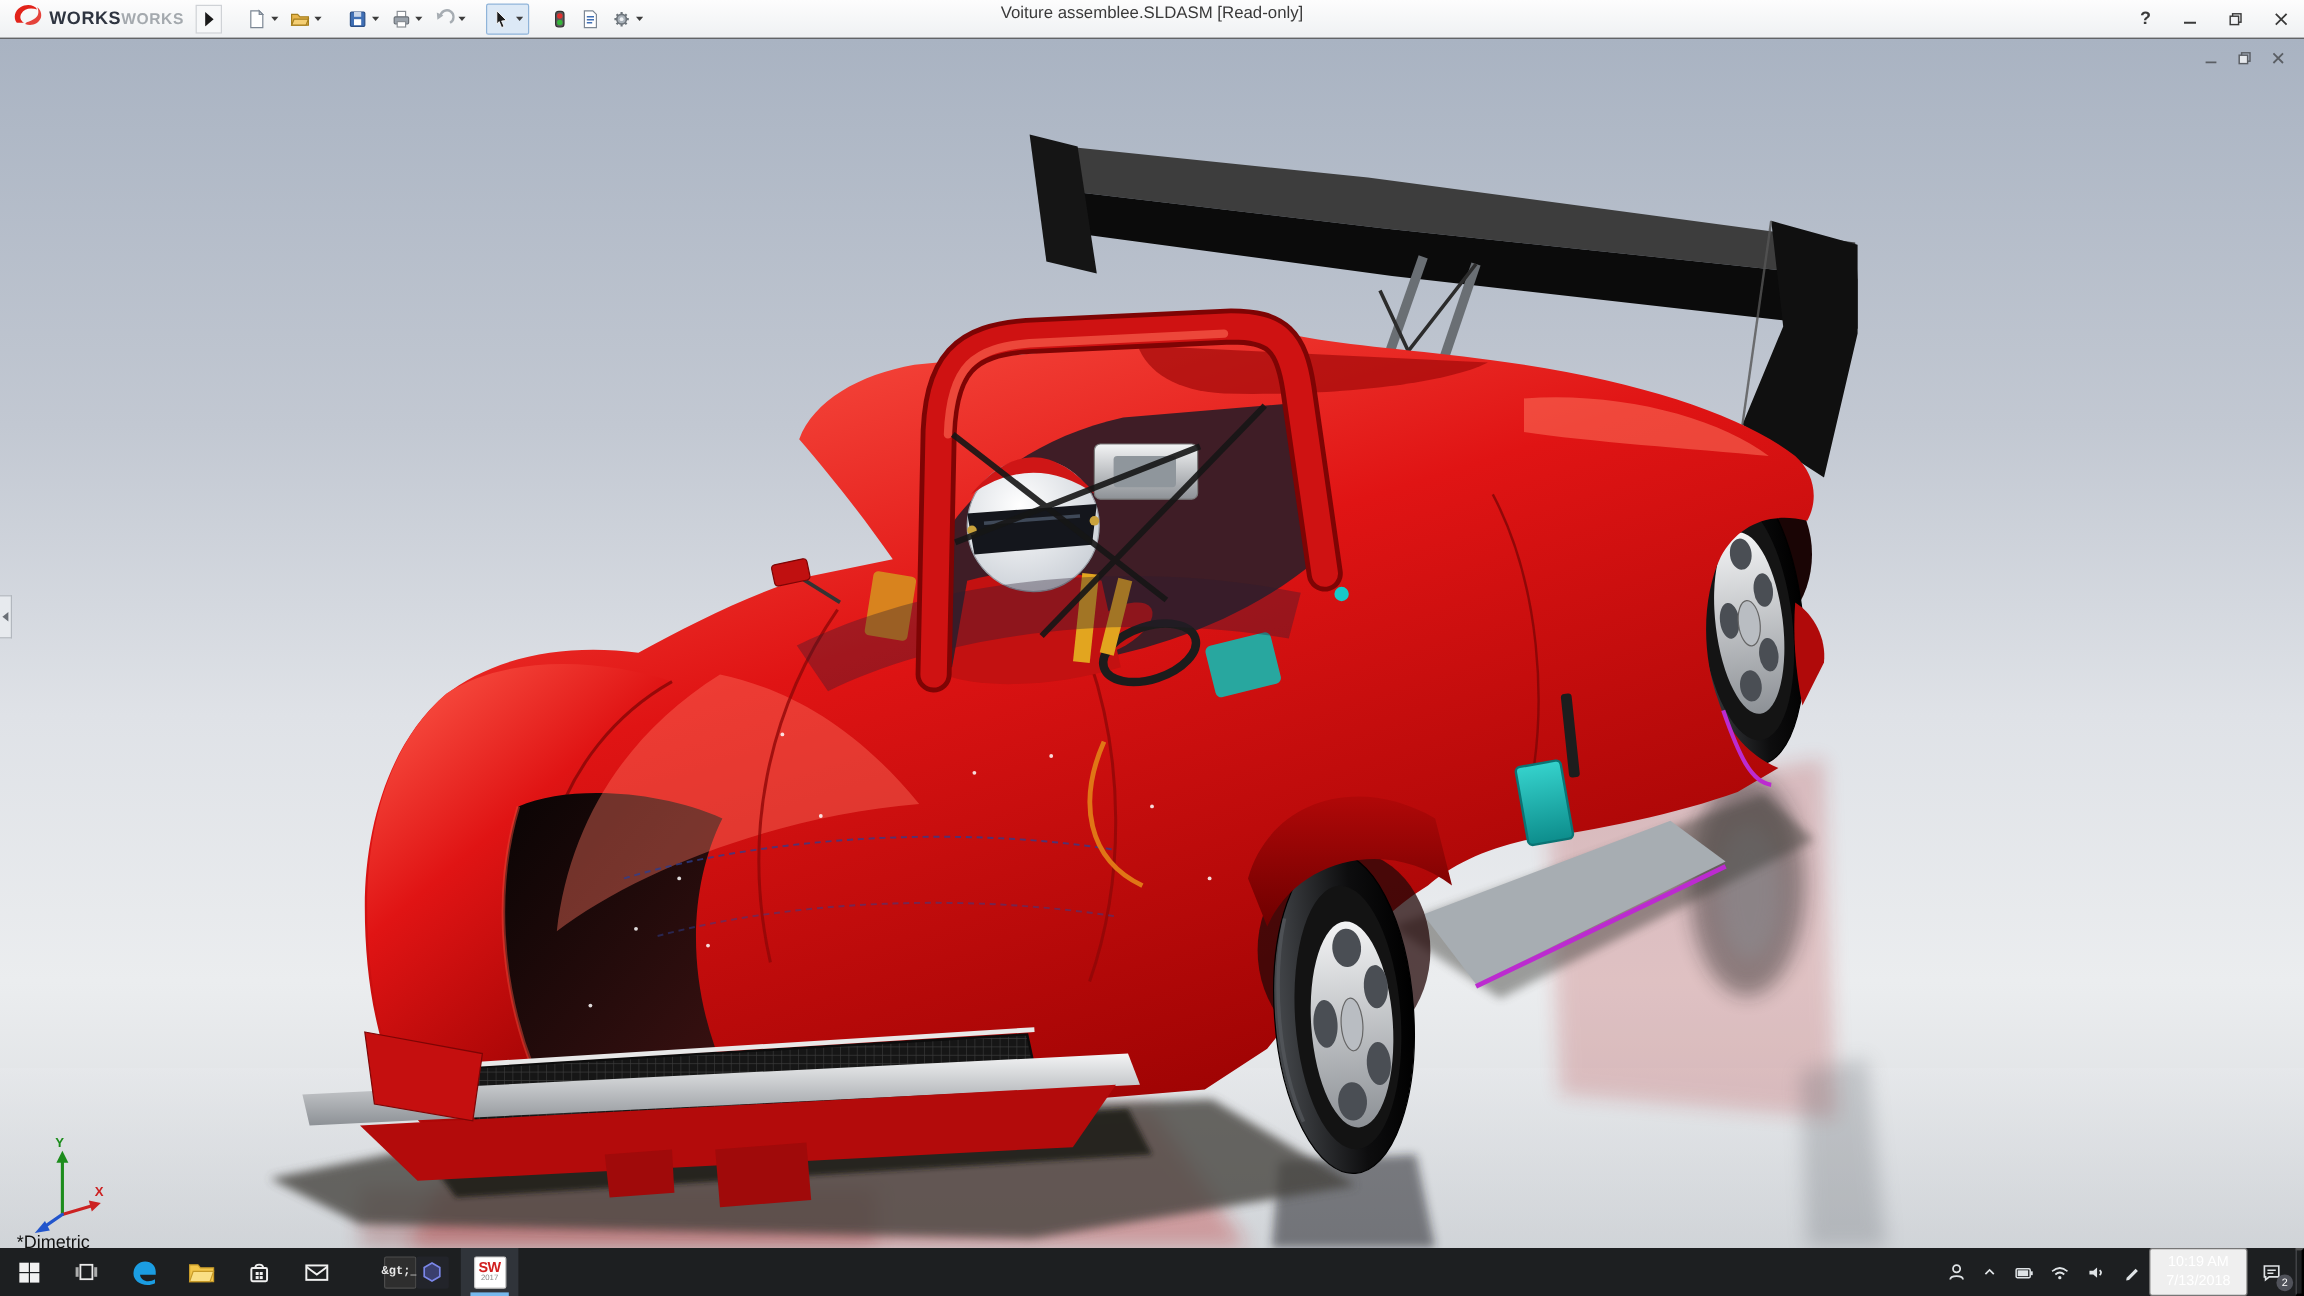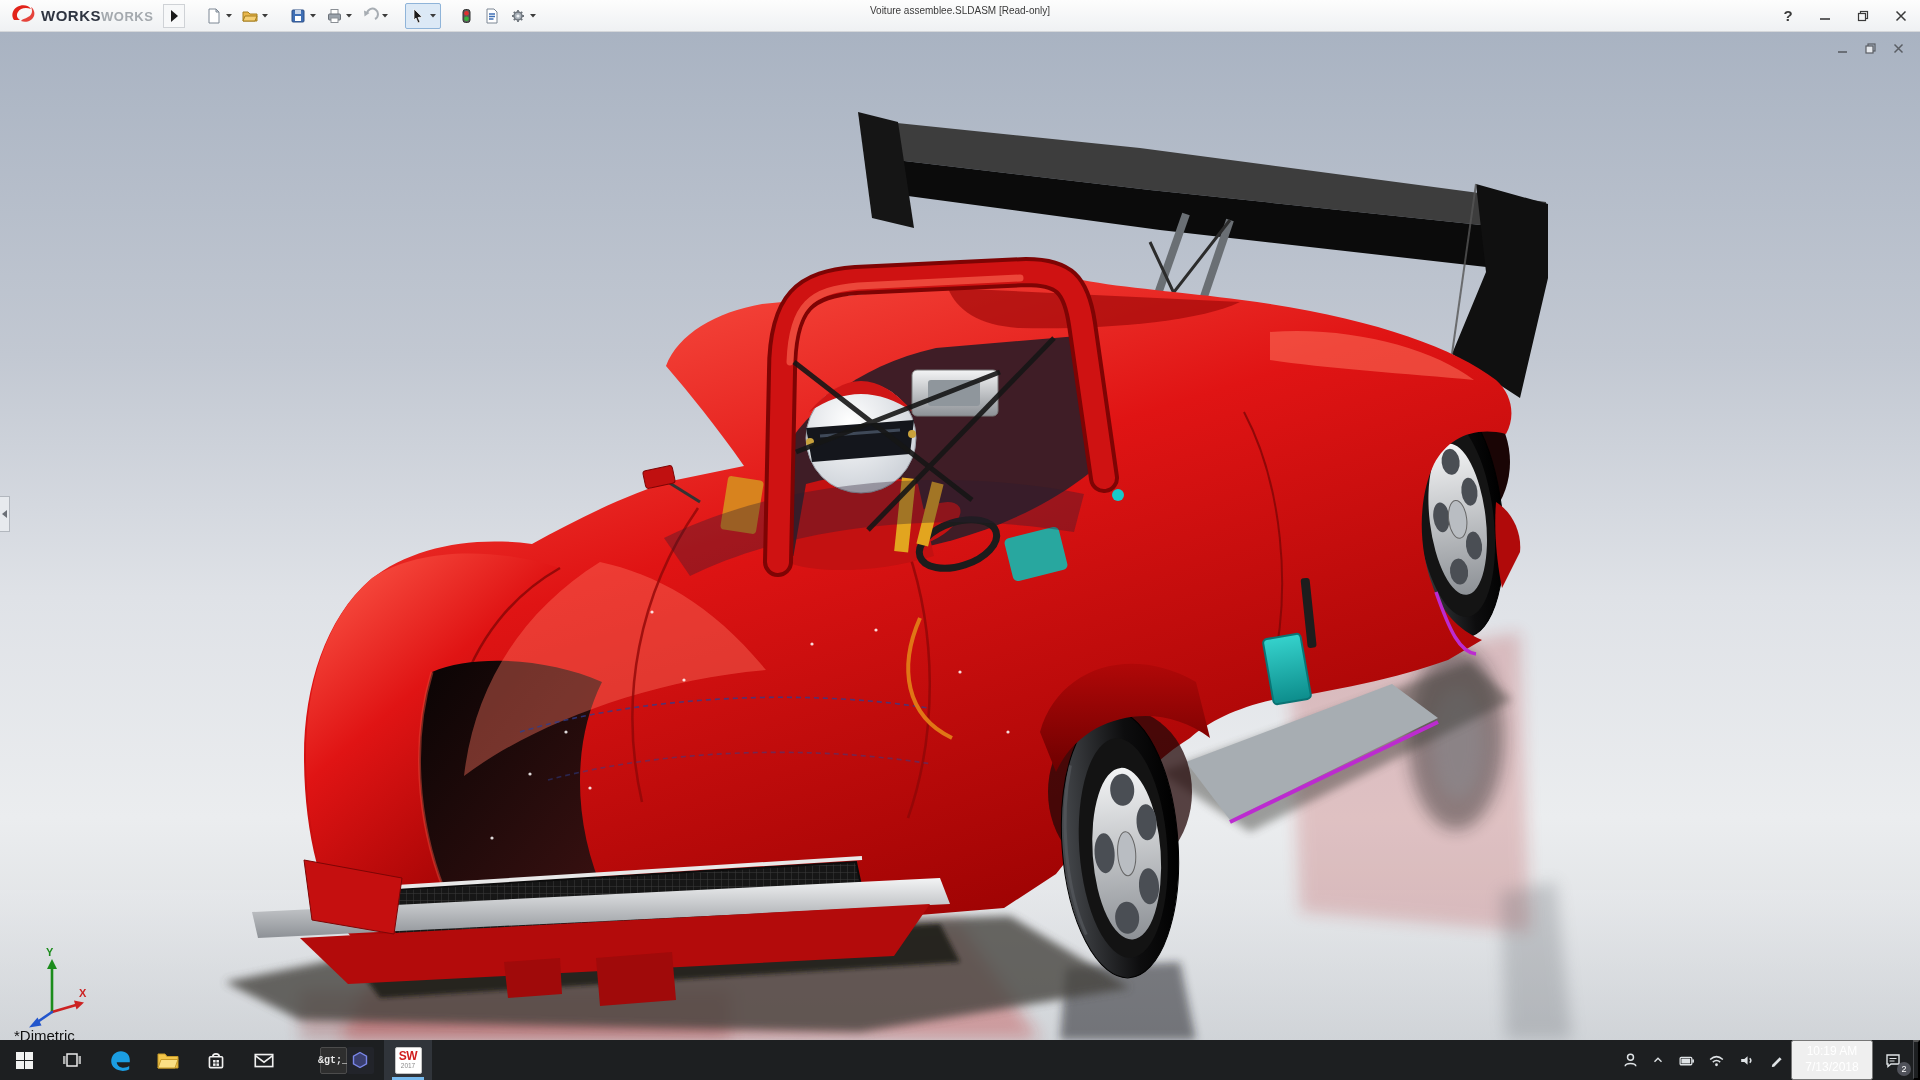--- a/index.html
+++ b/index.html
@@ -15,21 +15,21 @@
   .brand-works { font-weight:bold; font-size:13px; color:#a4a9ae; letter-spacing:.5px; }
   .flyout-btn { width:22px; height:24px; border:1px solid #cfd2d6; background:#f7f8f9;
     display:flex; align-items:center; justify-content:center; margin-left:4px; }
   .toolbar { display:flex; align-items:center; margin-left:16px; }
   .tool { height:26px; display:flex; align-items:center; padding:0 3px; border:1px solid transparent;
     border-radius:2px; background:transparent; }
   .tool.active { background:#dcE9f6; border-color:#8fb4d9; }
   .tool .caret { margin-left:2px; }
   .tool-gap { width:12px; }
   .tb-title { position:absolute; left:50%; transform:translateX(-50%); top:0; height:20px;
-    display:flex; align-items:center; font-size:10px; color:#3a3a3a; white-space:nowrap;text-align:right; }
+    display:flex; align-items:center; font-size:14px; color:#3a3a3a; white-space:nowrap;text-align:right; }
   .win-ctrls { margin-left:auto; display:flex; align-items:center; height:32px; }
   .help-btn { width:36px; height:30px; display:flex; align-items:center; justify-content:center;
     font-size:15px; font-weight:bold; color:#3a3a3a; background:transparent; border:none; }
   .win-btn { width:38px; height:30px; display:flex; align-items:center; justify-content:center;
     background:transparent; border:none; }
 
   
   .viewport { flex:1 1 auto; position:relative; overflow:hidden; }
   .scene { position:absolute; inset:0; width:100%; height:100%; display:block; }
   .doc-ctrls { position:absolute; top:7px; right:12px; display:flex; gap:8px; }

